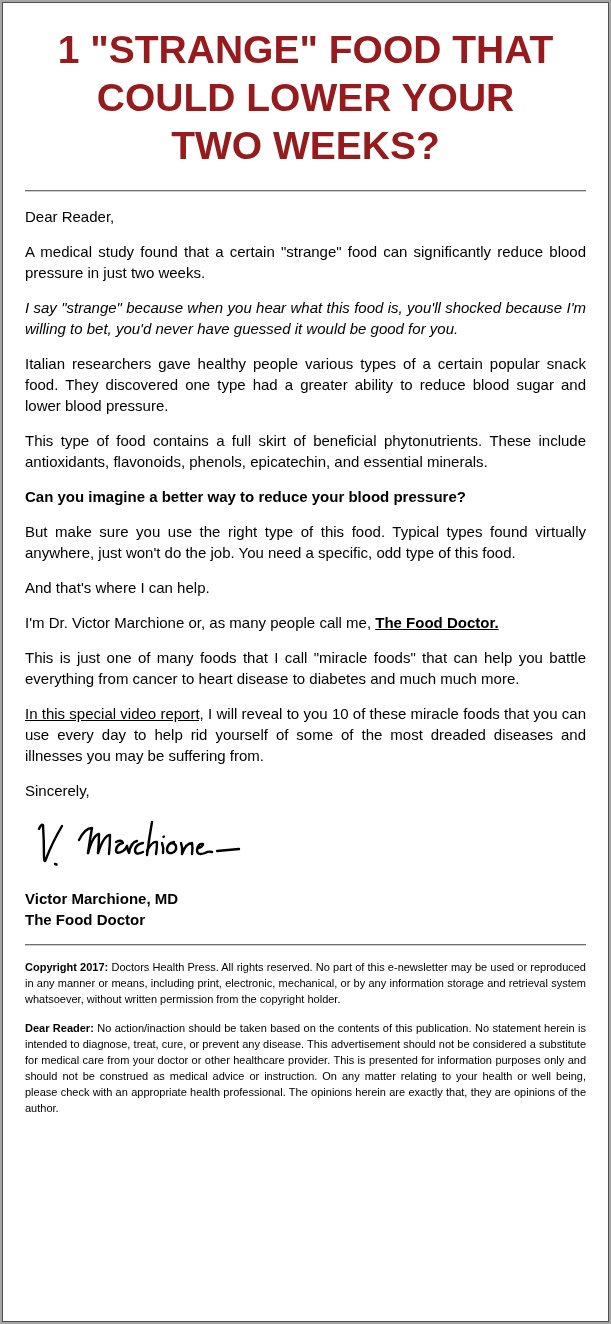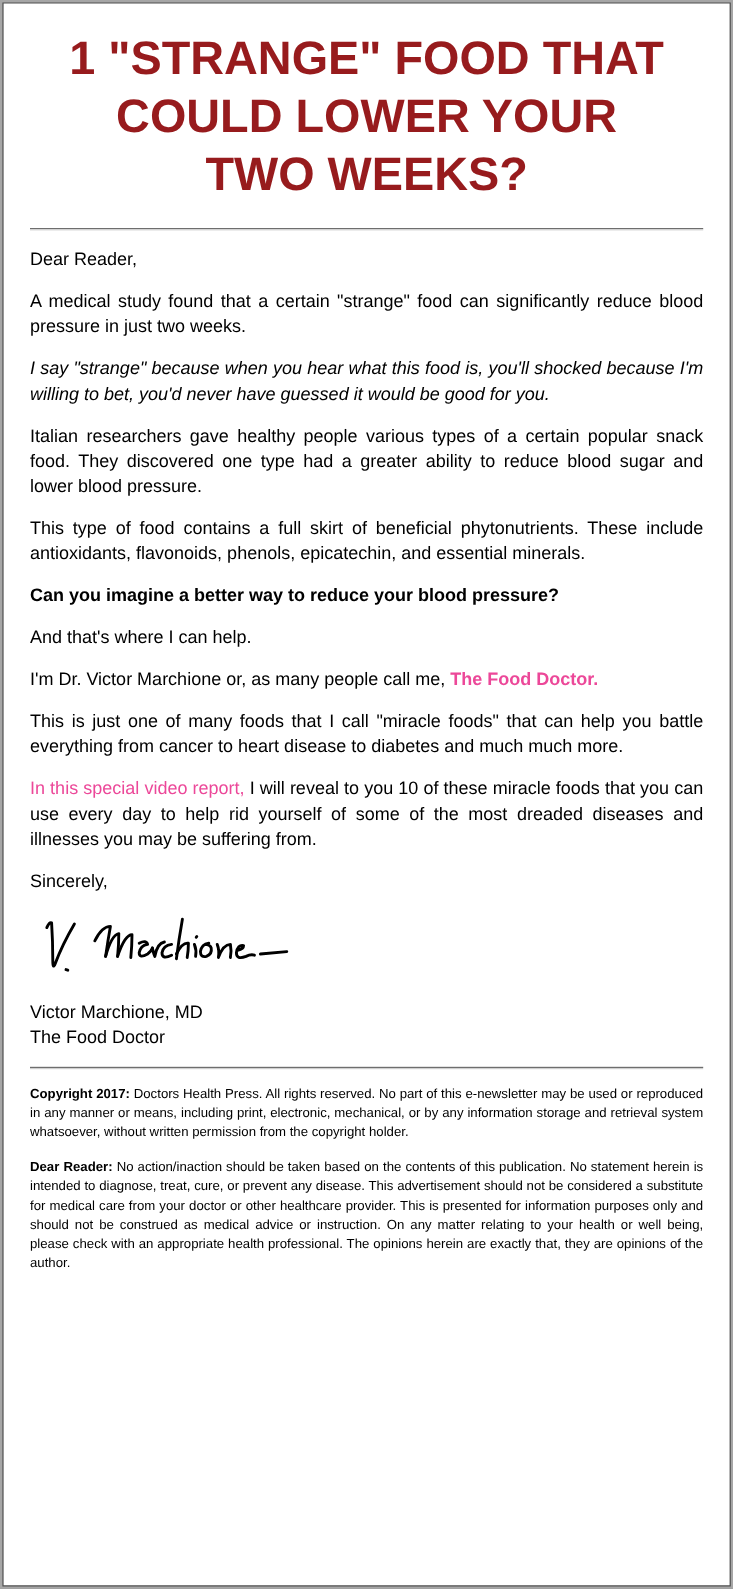--- a/index.html
+++ b/index.html
@@ -38,26 +38,26 @@
   .letter {
     font-size: 15px;
     line-height: 21px;
     text-align: justify;
   }
   .letter p { margin: 14px 0; }
   .letter p.first { }
   .italic { font-style: italic; }
   .bold { font-weight: bold; }
 
-  a.lnk { color: #ec4899; cursor: pointer; }
+  a.lnk { color: #000000; text-decoration: underline; cursor: pointer; }
   a.lnk.bold { font-weight: bold; }
 
   .sig-block { margin: 10px 0 0 6px; }
   .signer { margin: 14px 0 0 0; font-size: 15px; line-height: 21px; }
-  .signer div { text-align: left; }
+  .signer div { text-align: left; font-weight: bold; }
 
   hr.rule.footer-rule { margin-top: 14px; }
 
   .footer {
     font-size: 11px;
     line-height: 16px;
     text-align: justify;
   }
   .footer p { margin: 13px 0; }
 </style>
@@ -83,20 +83,21 @@
 
       <p class="italic">I say "strange" because when you hear what this food is, you'll shocked because I'm willing to bet, you'd never have guessed it would be good for you.</p>
 
       <p>Italian researchers gave healthy people various types of a certain popular snack food. They discovered one type had a greater ability to reduce blood sugar and lower blood pressure.</p>
 
       <p>This type of food contains a full skirt of beneficial phytonutrients. These include antioxidants, flavonoids, phenols, epicatechin, and essential minerals.</p>
 
 
       <p class="bold">Can you imagine a better way to reduce your blood pressure?</p>
 
+      <p>But make sure you use the right type of this food. Typical types found virtually anywhere, just won't do the job. You need a specific, odd type of this food.</p>
 
       <p>And that's where I can help.</p>
 
       <p><span>I'm Dr. Victor Marchione or, as many people call me, </span><a class="lnk bold">The Food Doctor.</a></p>
 
       <p>This is just one of many foods that I call "miracle foods" that can help you battle everything from cancer to heart disease to diabetes and much much more.</p>
 
       <p><a class="lnk">In this special video report,</a><span> I will reveal to you 10 of these miracle foods that you can use every day to help rid yourself of some of the most dreaded diseases and illnesses you may be suffering from.</span></p>
 
 

